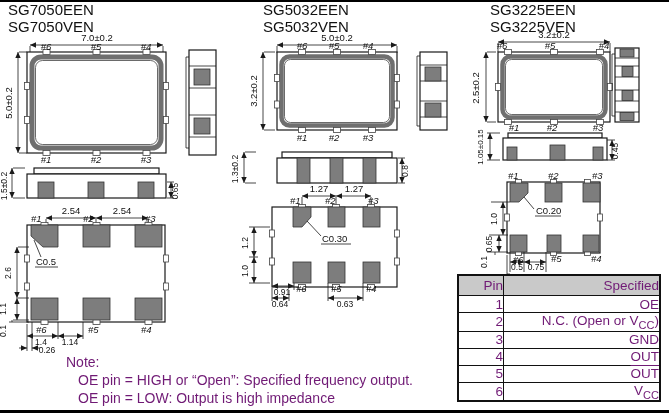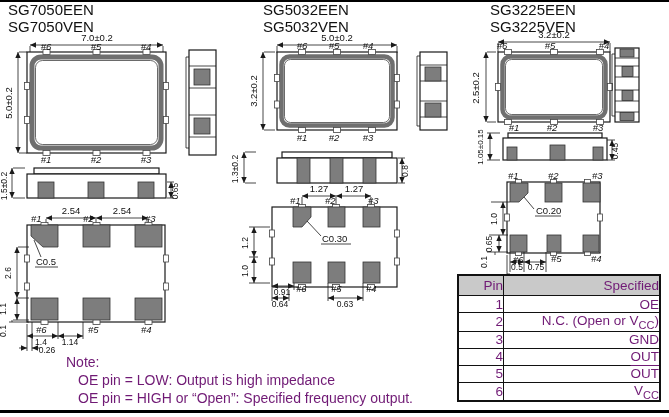--- a/index.html
+++ b/index.html
@@ -399,22 +399,22 @@
       <line class="ln thin" x1="64" y1="262" x2="86" y2="262" marker-start="url(#a3)" marker-end="url(#a3)"></line>
       <text class="dimtxt-s" x="57" y="270" text-anchor="middle">0.5</text>
       <text class="dimtxt-s" x="76" y="270" text-anchor="middle">0.75</text>
       <line class="ln thin" x1="47" y1="274" x2="50" y2="274"></line>
       <text class="dimtxt-s" x="62" y="280" text-anchor="middle">0.1</text>
     </g>
   </svg>
 
   <div class="note">
     <div>Note:</div>
+    <div class="indent">OE pin = HIGH or “Open”: Specified frequency output.</div>
     <div class="indent">OE pin = LOW: Output is high impedance</div>
-    <div class="indent">OE pin = HIGH or “Open”: Specified frequency output.</div>
   </div>
 
   <div class="pinmap">
     <table>
       <thead>
         <tr>
           <th class="c-pin">Pin</th>
           <th class="c-conn">Specified</th>
         </tr>
       </thead>

